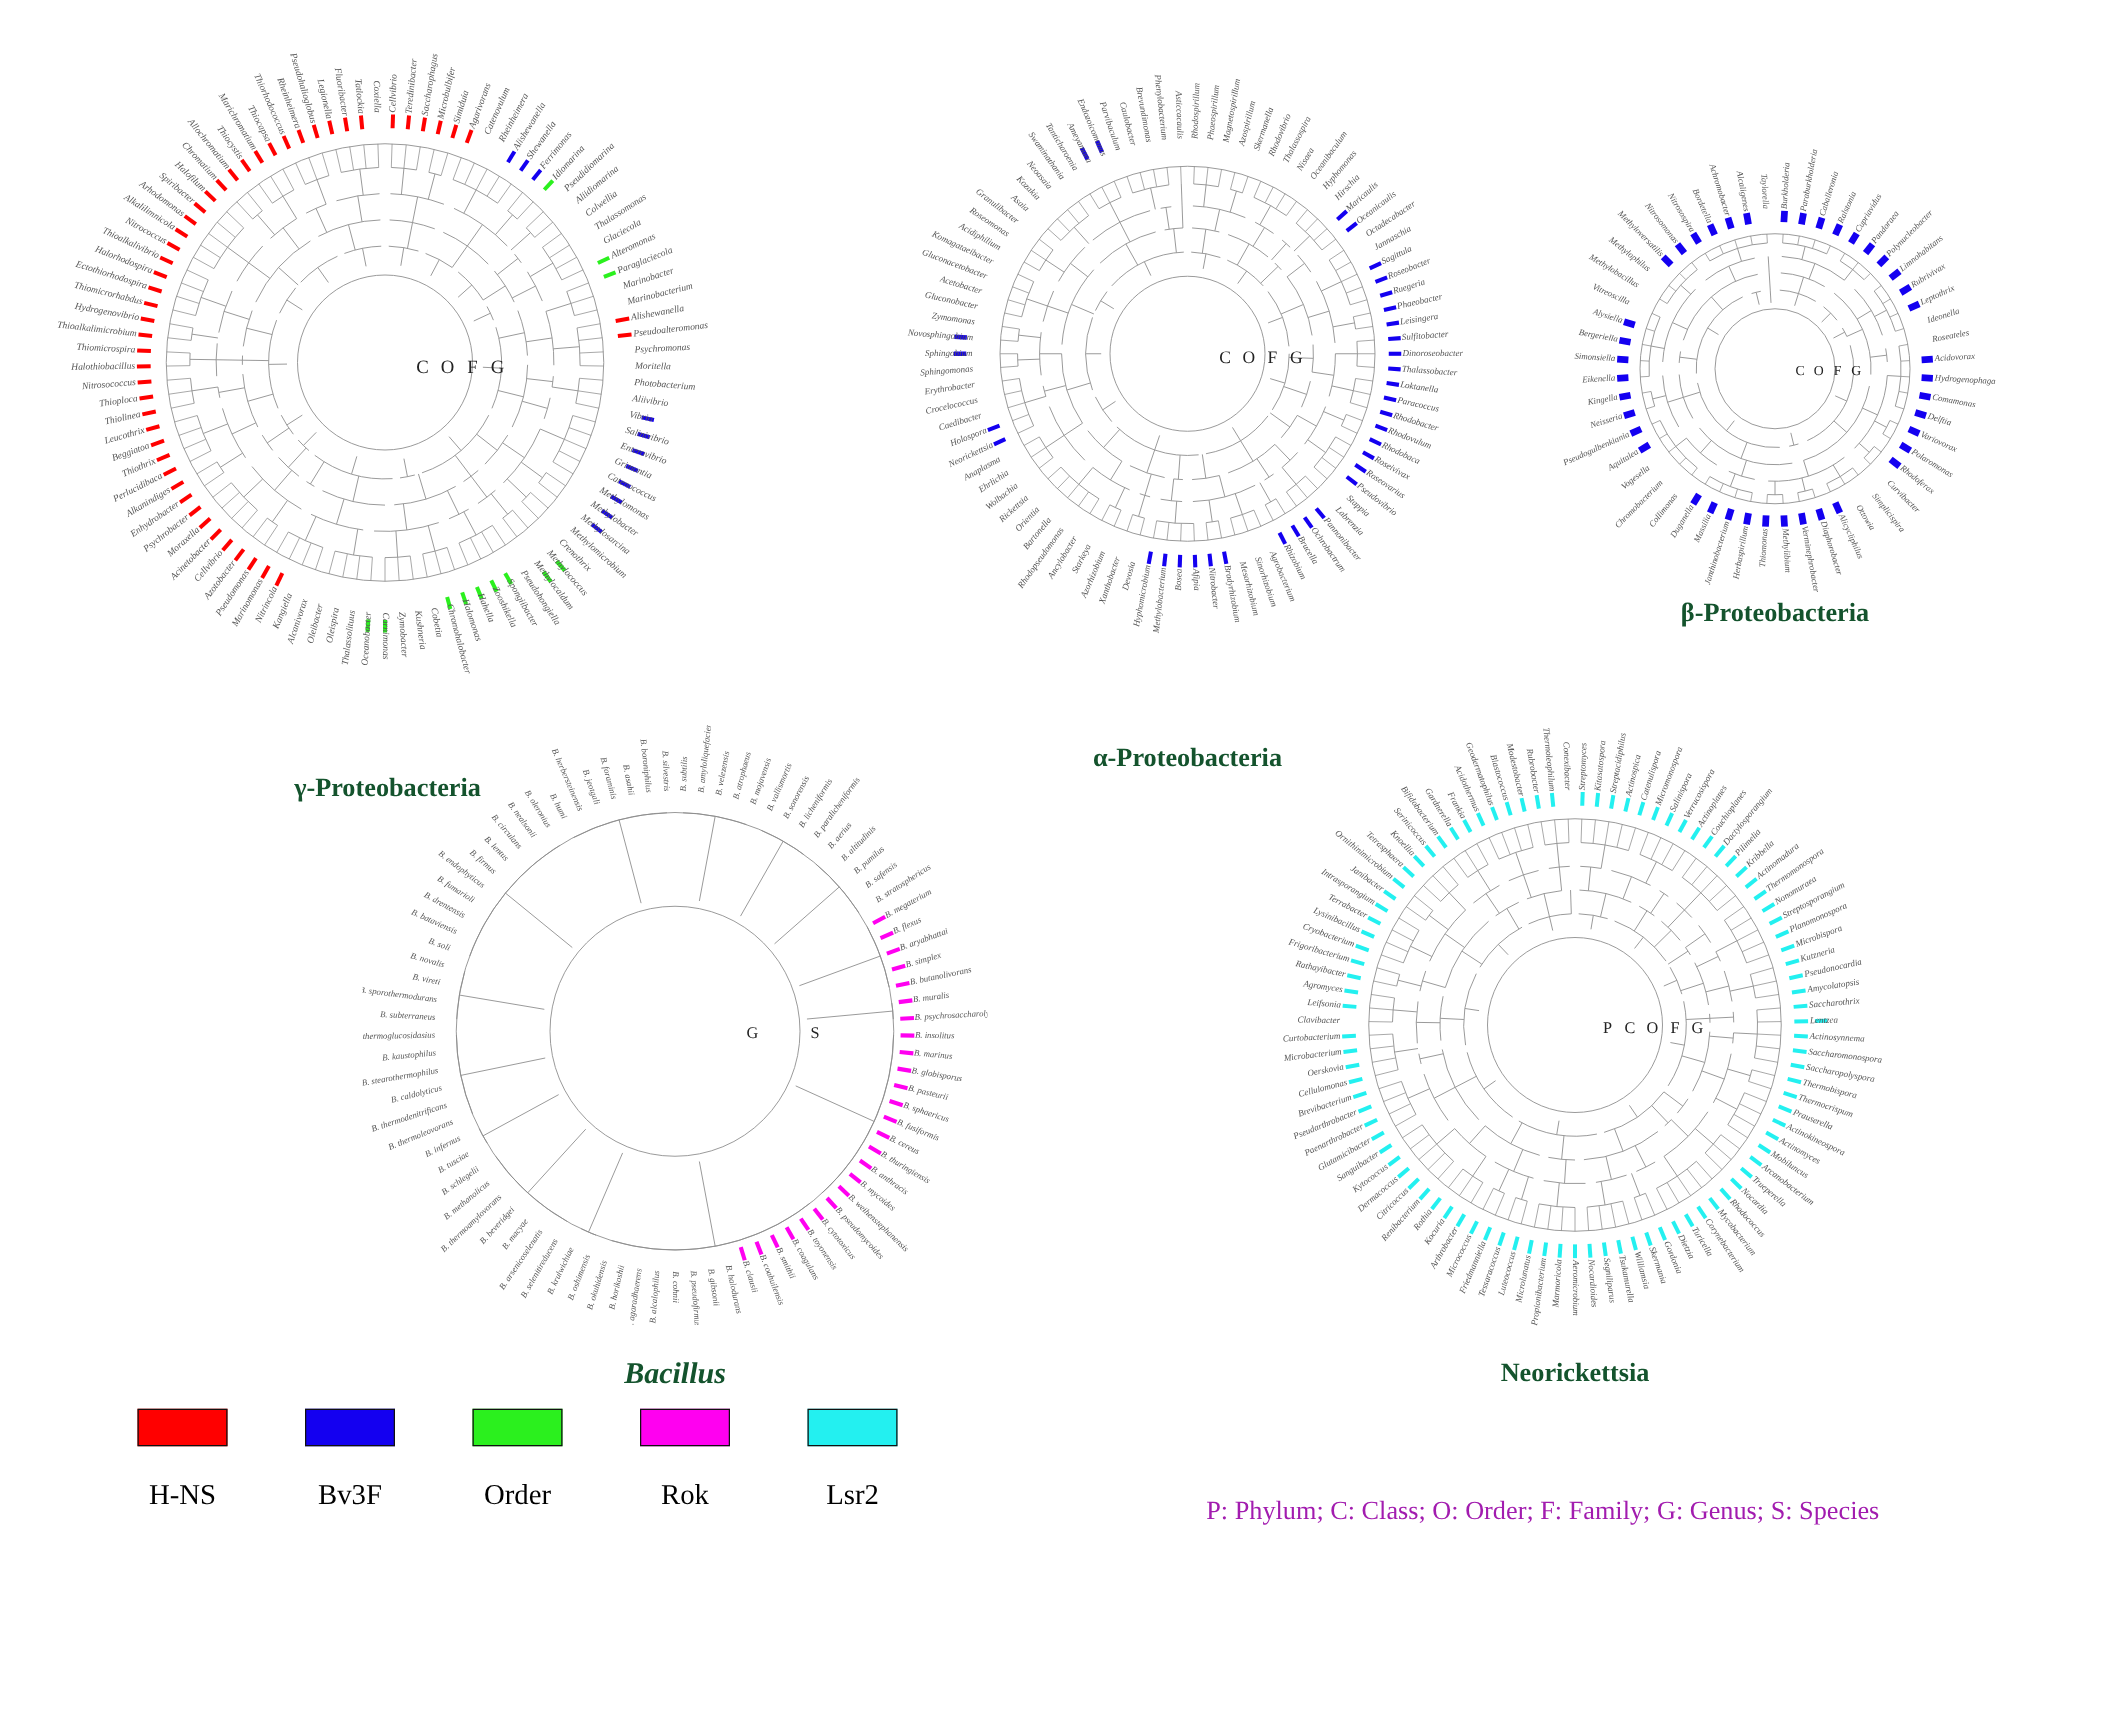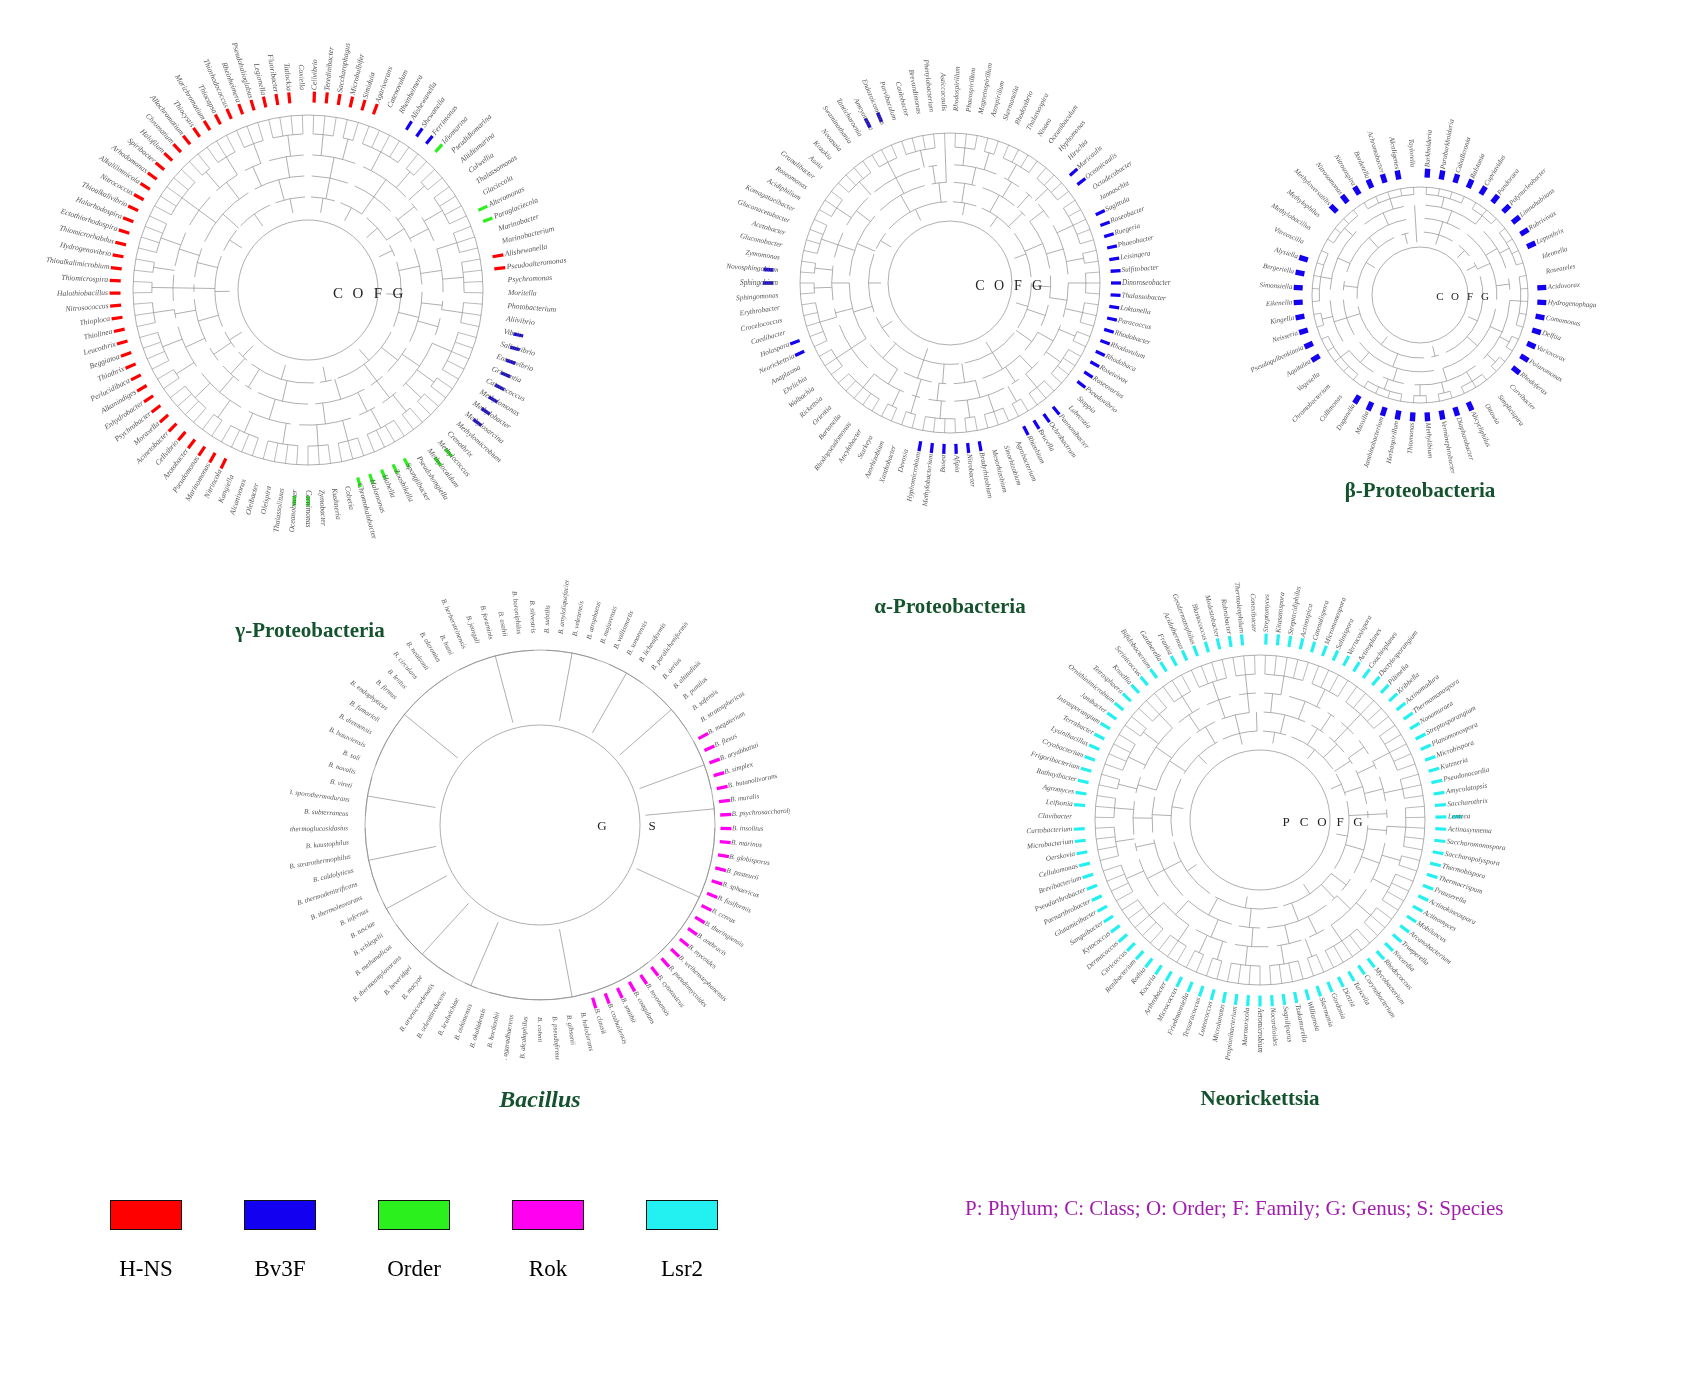--- a/index.html
+++ b/index.html
@@ -42,21 +42,21 @@
   }
   .taxon-label {
     font-family: "Liberation Serif", serif;
     font-style: italic;
     fill: #555;
   }
   
   .legend {
     position: absolute;
     left: 110px;
-    top: 1200px;
+    top: 1127px;
     width: 760px;
   }
   .legend-row {
     display: flex;
     align-items: flex-start;
     gap: 62px;
   }
   .legend-item {
     width: 72px;
     text-align: center;

